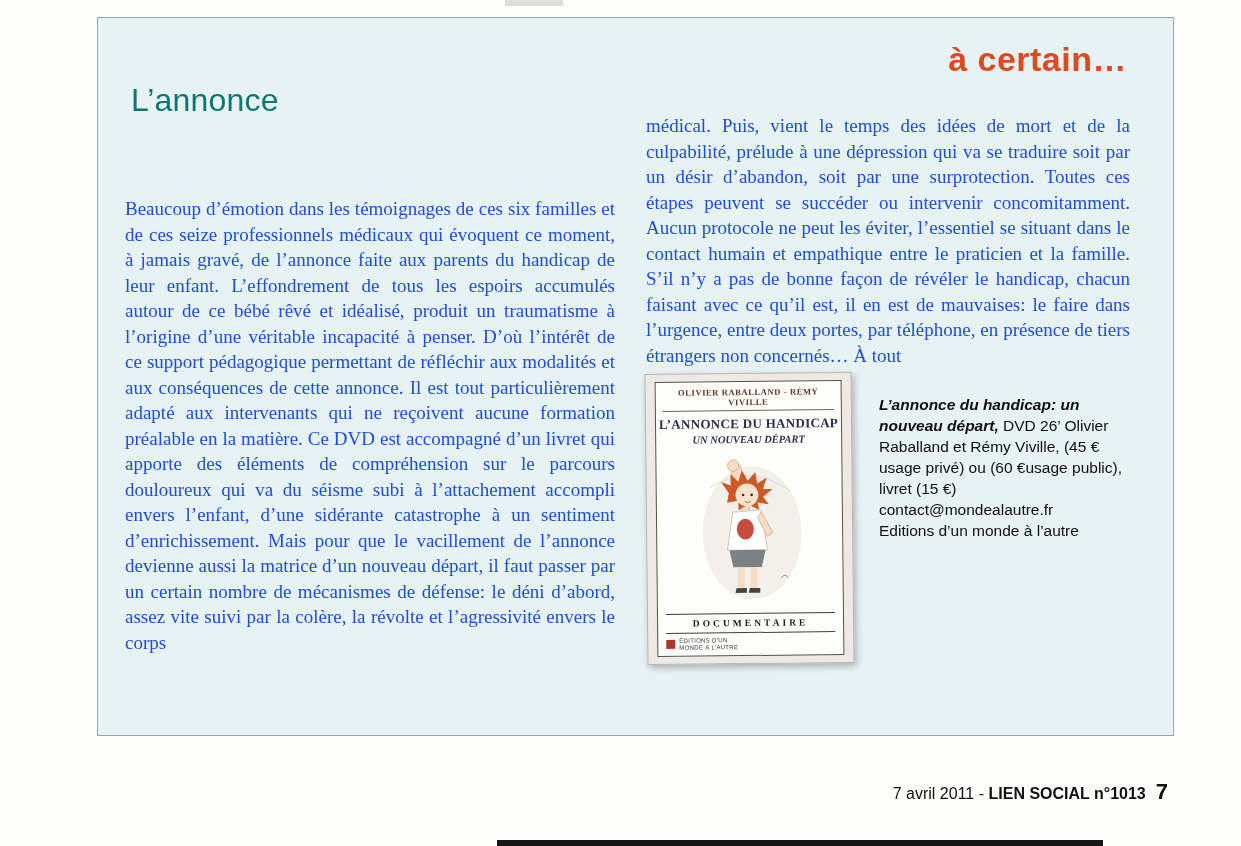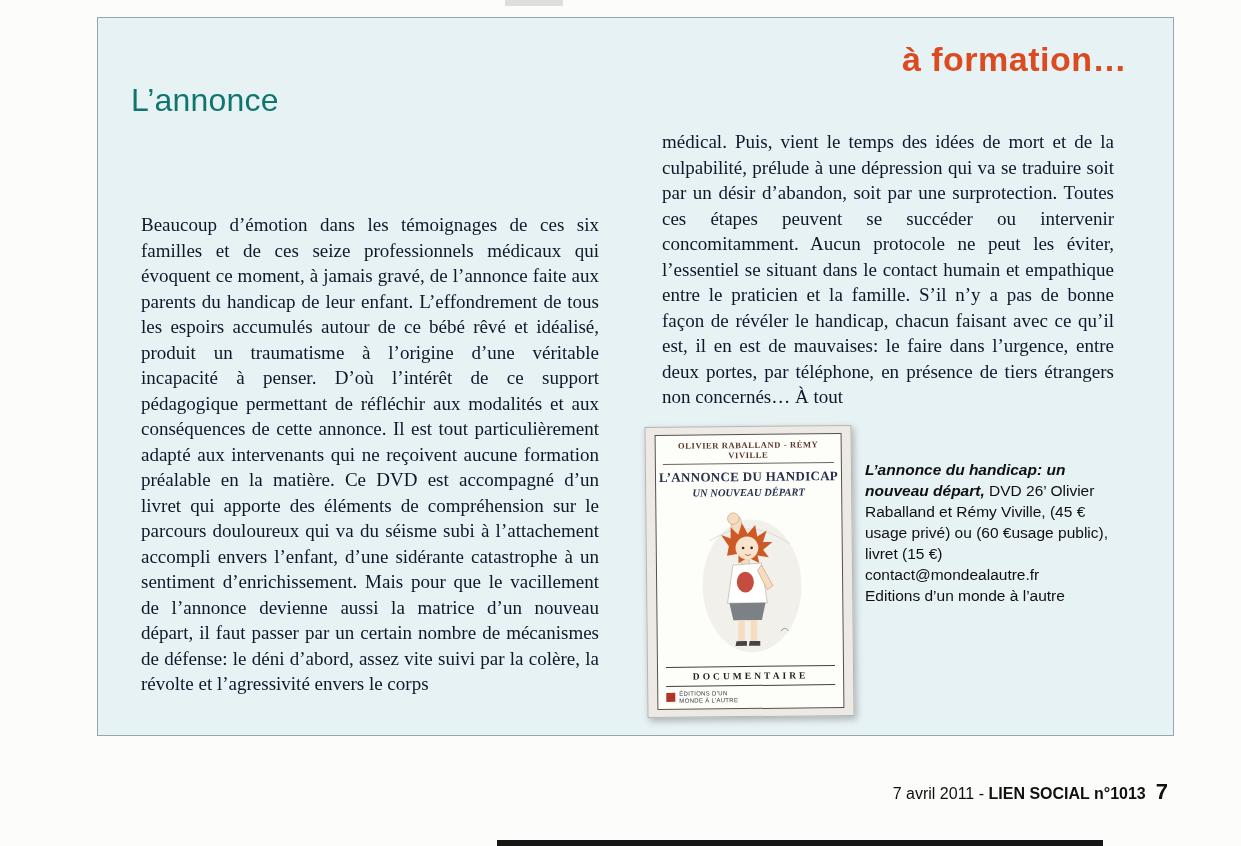--- a/index.html
+++ b/index.html
@@ -59,32 +59,32 @@
     top: 178px;
     width: 490px;
   }
   .col-right {
     left: 548px;
     top: 95px;
     width: 484px;
   }
 
   .body-text {
-    margin: 16px;
+    margin: 0;
     font-family: "Liberation Serif", serif;
     font-size: 19px;
     line-height: 25.5px;
     text-align: justify;
-    color: #0f172a;
+    color: #1d4ed8;
     hyphens: auto;
   }
 
   .wrap-row {
     display: flex;
-    gap: 12px;
+    gap: 26px;
     margin-top: 5px;
     align-items: flex-start;
   }
 
   
   .dvd-photo {
     flex: none;
     width: 207px;
     height: 291px;
     background: #edeae5;
@@ -178,21 +178,21 @@
     font-size: 6px;
     line-height: 6.5px;
     letter-spacing: 0.3px;
     color: #3c3c3c;
     width: 70px;
     text-transform: uppercase;
   }
 
   
   .caption {
-    margin-top: 33px;
+    margin-top: 21px;
     font-family: "Liberation Sans", sans-serif;
     font-size: 15.5px;
     line-height: 21px;
     color: #101010;
   }
   .caption-p {
     margin: 0;
   }
   .cap-lead {
     font-weight: bold;
@@ -237,21 +237,21 @@
     opacity: 0.6;
   }
 </style>
 </head>
 <body>
 
 <div class="sheet">
 
   <div class="page-box">
 
-    <div class="signal">à formation…</div>
+    <div class="signal">à certain…</div>
 
     <h1 class="title"><span>L’annonce</span><br></h1>
 
     <div class="col col-left">
       <p class="body-text">Beaucoup d’émotion dans les témoignages de ces six familles et de ces seize professionnels médicaux qui évoquent ce moment, à jamais gravé, de l’annonce faite aux parents du handicap de leur enfant. L’effondrement de tous les espoirs accumulés autour de ce bébé rêvé et idéalisé, produit un traumatisme à l’origine d’une véritable incapacité à penser. D’où l’intérêt de ce support pédagogique permettant de réfléchir aux modalités et aux conséquences de cette annonce. Il est tout particulièrement adapté aux intervenants qui ne reçoivent aucune formation préalable en la matière. Ce DVD est accompagné d’un livret qui apporte des éléments de compréhension sur le parcours douloureux qui va du séisme subi à l’attachement accompli envers l’enfant, d’une sidérante catastrophe à un sentiment d’enrichissement. Mais pour que le vacillement de l’annonce devienne aussi la matrice d’un nouveau départ, il faut passer par un certain nombre de mécanismes de défense: le déni d’abord, assez vite suivi par la colère, la révolte et l’agressivité envers le corps</p>
     </div>
 
     <div class="col col-right">
       <p class="body-text">médical. Puis, vient le temps des idées de mort et de la culpabilité, prélude à une dépression qui va se traduire soit par un désir d’abandon, soit par une surprotection. Toutes ces étapes peuvent se succéder ou intervenir concomitamment. Aucun protocole ne peut les éviter, l’essentiel se situant dans le contact humain et empathique entre le praticien et la famille. S’il n’y a pas de bonne façon de révéler le handicap, chacun faisant avec ce qu’il est, il en est de mauvaises: le faire dans l’urgence, entre deux portes, par téléphone, en présence de tiers étrangers non concernés… À tout</p>
 

